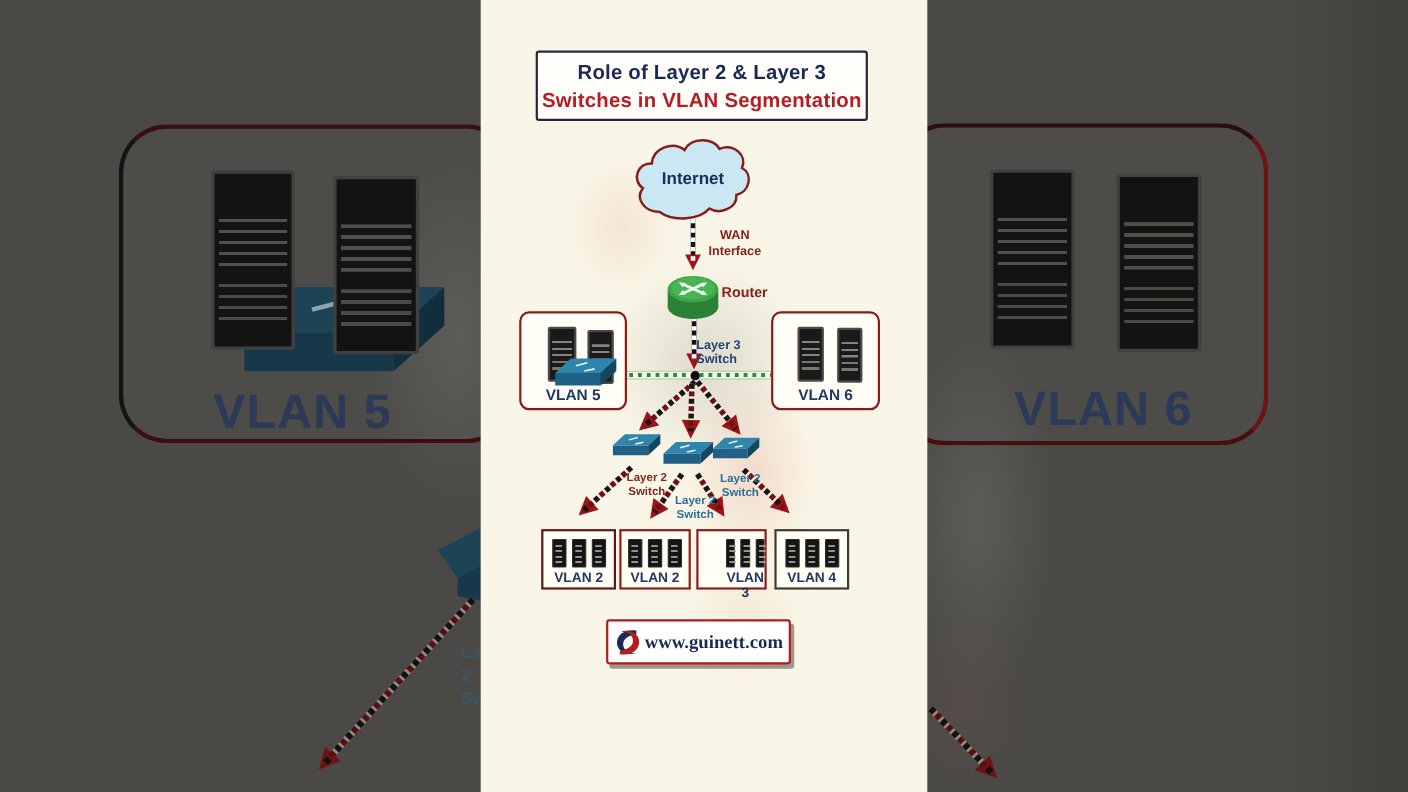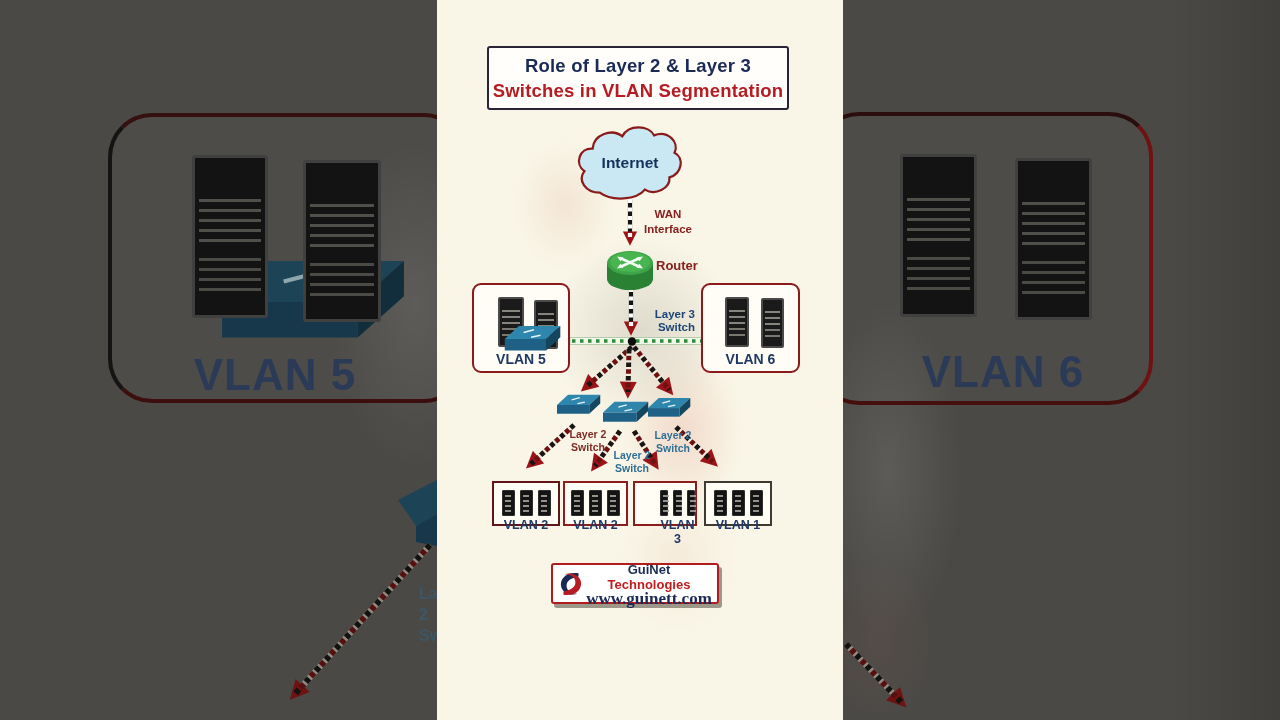--- a/index.html
+++ b/index.html
@@ -40,39 +40,39 @@
   .title-line1{font-size:18.5px;font-weight:800;color:#1b2a55;letter-spacing:.2px;}
   .title-line2{font-size:18.5px;font-weight:800;color:#b51d23;margin-top:3px;letter-spacing:.2px;}
 
   .cloud-wrap{position:absolute;left:134px;top:121px;width:118px;height:86px;}
   .cloud-label{position:absolute;left:0;top:33px;width:100%;text-align:center;
     font-size:15.5px;font-weight:bold;color:#15305a;}
 
   .small-maroon{position:absolute;text-align:center;font-weight:bold;color:#87201e;}
   .wan-label{left:196px;top:207px;width:70px;font-size:11.5px;line-height:15px;}
   .router-label{left:219px;top:258px;font-size:13px;}
-  .layer3-label{position:absolute;left:196px;top:308px;width:62px;text-align:right;
+  .layer3-label{position:absolute;left:196px;top:308px;width:62px;text-align:left;
     font-size:11.5px;line-height:13px;font-weight:bold;color:#1d4475;}
   .l2-label{position:absolute;width:58px;text-align:center;font-size:10.5px;line-height:13px;font-weight:bold;}
   .l2-maroon{color:#7c2a23;}
   .l2-blue{color:#2f6f95;}
 
   .router-wrap{position:absolute;left:169px;top:249px;}
   .sw-svg{position:absolute;}
 
   .vlan-box{position:absolute;top:283px;height:90px;background:#fffdf6;border:2.5px solid #8b1a1a;border-radius:9px;}
   .vlan-box .vlan-label{position:absolute;left:0;bottom:4px;width:100%;text-align:center;
     font-size:14px;font-weight:bold;color:#1f3864;}
   .rack{position:absolute;background:#1a1a1a;border:2px solid #4a4a4a;border-radius:2px;}
   .rack::before{content:"";position:absolute;left:2px;right:2px;top:24%;height:30%;
     background:repeating-linear-gradient(180deg,rgba(160,160,150,.8) 0 2px,rgba(0,0,0,0) 2px 6px);}
   .rack::after{content:"";position:absolute;left:2px;right:2px;top:62%;height:26%;
     background:repeating-linear-gradient(180deg,rgba(160,160,150,.7) 0 2px,rgba(0,0,0,0) 2px 6px);}
 
-  .access-box{position:absolute;top:481px;height:45px;background:#fffdf4;border:2px solid #8b1d1d;text-align:center;}
+  .access-box{position:absolute;top:481px;height:55px;background:#fffdf4;border:2px solid #8b1d1d;text-align:center;}
   .access-box .towers{display:flex;justify-content:center;gap:5px;margin-top:7px;}
   .tower{width:13px;height:26px;background:#141414;border:1.5px solid #2e2e2e;border-radius:1px;position:relative;}
   .tower::before{content:"";position:absolute;left:2px;top:4px;width:6px;height:17px;
     background:repeating-linear-gradient(180deg,rgba(170,170,160,.85) 0 2px,rgba(0,0,0,0) 2px 5px);}
   .access-label{font-size:12.5px;font-weight:bold;color:#1f3864;margin-top:2px;}
 
   .logo-box{position:absolute;left:114px;top:563px;width:168px;height:41px;background:#fff;
     border:2px solid #b11c1c;border-radius:3px;box-shadow:3px 4px 0 rgba(80,75,60,.55);
     display:flex;align-items:center;padding:2px 4px;}
   .logo-text{flex:1;text-align:center;line-height:14px;}
@@ -306,31 +306,27 @@
         <div class="tower"></div>
       </div>
       <div class="access-label">VLAN 3</div>
     </div>
     <div class="access-box" style="left:267px;width:68px;border-color:#3f3b33;">
       <div class="towers">
         <div class="tower"></div>
         <div class="tower"></div>
         <div class="tower"></div>
       </div>
-      <div class="access-label">VLAN 1</div>
+      <div class="access-label">VLAN 4</div>
     </div>
 
     <div class="logo-box">
       <svg width="28" height="28" viewBox="0 0 26 26">
         <path d="M20,3 C8,1 2,9 4,16 C6,22 14,24 19,22 C12,22 8,18 9,13 C10,9 15,7 20,6 Z" fill="#1b2a55"></path>
         <path d="M6,23 C18,25 24,17 22,10 C20,4 12,2 7,4 C14,4 18,8 17,13 C16,17 11,19 6,20 Z" fill="#b51d23"></path>
       </svg>
       <div class="logo-text">
-        <div>
-          <span class="brand1">GuiNet</span>
-          <span class="brand2">Technologies</span>
-        </div>
         <div class="website">www.guinett.com</div>
       </div>
     </div>
 
   </div>
 </div>
 
 </body></html>

